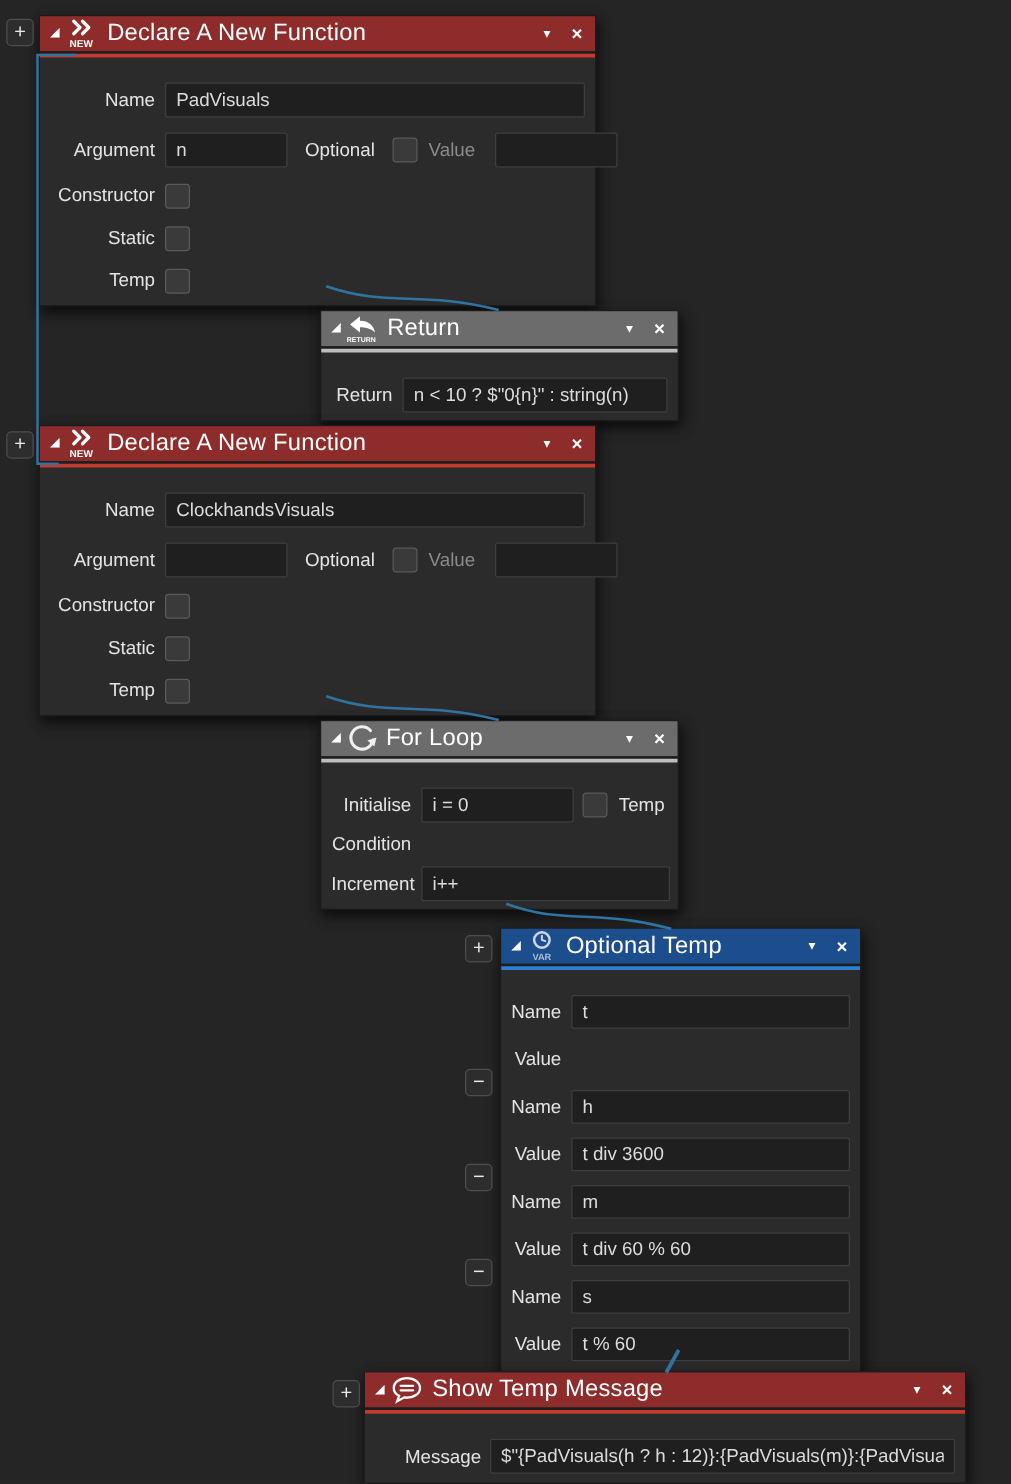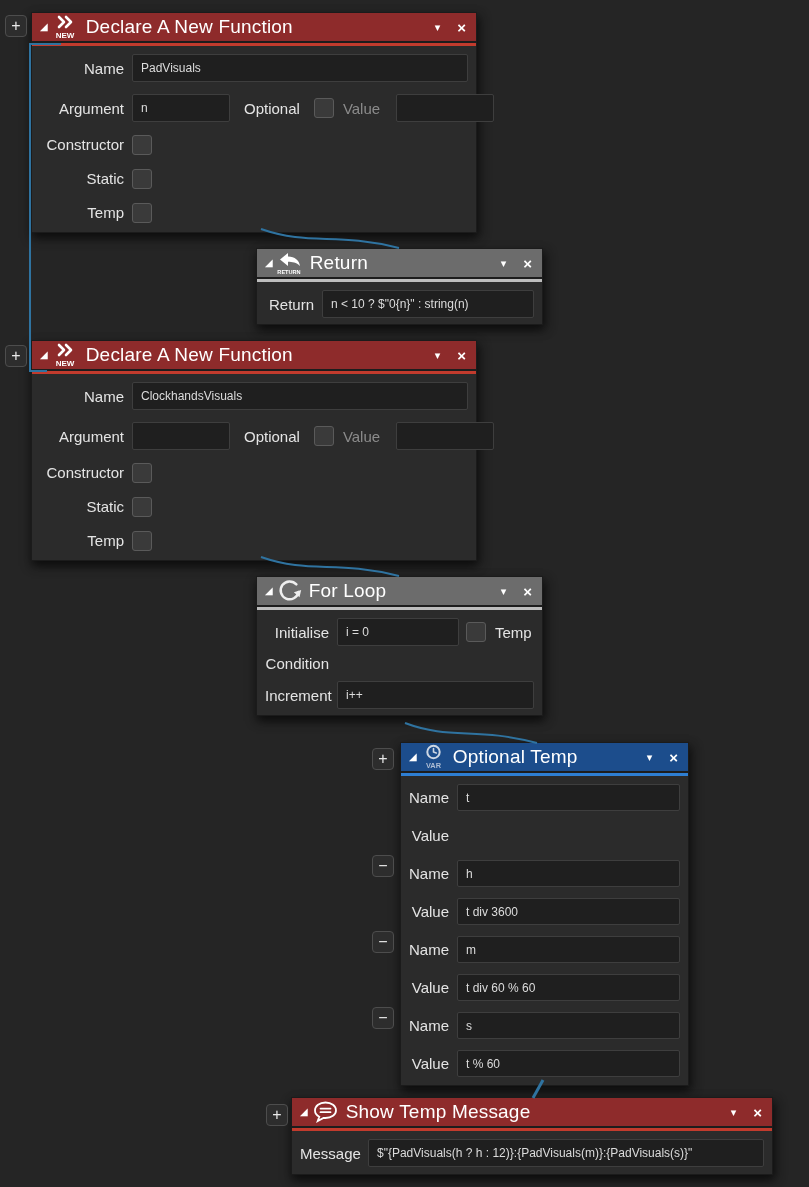--- a/index.html
+++ b/index.html
@@ -15,26 +15,26 @@
   .accent{height:3px;}
   .acc-red{background:#c23b2d;}
   .acc-gray{background:#bdbdbd;}
   .acc-blue{background:#2e7ed2;}
   .collapse{font-size:10px;color:#fff;margin-right:4px;line-height:1;}
   .hicon{display:flex;align-items:center;justify-content:flex-start;flex:none;}
   .title{font-size:19px;margin-left:7px;white-space:nowrap;letter-spacing:.2px;}
   .hdr-right{margin-left:auto;display:flex;align-items:center;gap:17px;}
   .caret{font-size:11px;line-height:1;}
   .closex{font-size:15px;font-weight:bold;line-height:1;}
-  .body{padding:8px 8px 9px;}
+  .body{padding:20px 8px 9px;}
   .row{display:flex;align-items:center;margin-bottom:12px;}
   .row:last-child{margin-bottom:0;}
   .lbl{color:#e4e4e4;font-size:15px;text-align:right;flex:none;margin-right:8px;white-space:nowrap;}
   .dim{color:#8b8b8b;}
-  .inp{background:#1f1f1f;border:1px solid #3e3e3e;border-radius:2px;color:#dcdcdc;font-size:12px;
+  .inp{background:#1f1f1f;border:1px solid #3e3e3e;border-radius:2px;color:#dcdcdc;font-size:15px;
        height:28px;box-sizing:border-box;padding:0 8px;font-family:inherit;outline:none;}
   .chk{width:20px;height:20px;background:#3a3a3a;border:1px solid #5a5a5a;border-radius:3px;
        flex:none;cursor:pointer;box-sizing:border-box;}
   .sq-btn{position:absolute;z-index:3;width:22px;height:22px;background:#2d2d2d;border:1px solid #4d4d4d;
           border-radius:4px;color:#e8e8e8;font-size:16px;display:flex;align-items:center;justify-content:center;
           cursor:pointer;box-sizing:border-box;line-height:1;}
   svg.wires{position:absolute;left:0;top:0;z-index:10;pointer-events:none;}
   
   .fn-lbl{width:84px;}
   .fn-name{flex:1;}
@@ -45,21 +45,21 @@
   .ret-lbl{width:49px;}
   .flex1{flex:1;min-width:0;}
   .fl-lbl{width:64px;}
   .fl-init{width:122px;}
   .fl-wide{width:199px;}
   .fl-chk{margin-left:7px;}
   .fl-temp{margin-left:9px;margin-right:0;text-align:left;}
   .dt-lbl{width:40px;}
   .dt-row{margin-bottom:11px;height:27px;}
   .dt-row .inp{height:27px;}
-  .dbg-lbl{width:60px;}
+  .dbg-lbl{width:60px;margin-left:24px;}
   .fl-row{margin-bottom:9px;}
   .svgtext{font-family:"Liberation Sans",sans-serif;font-weight:bold;}
 </style>
 </head>
 <body>
 
 <div class="canvas">
 
   <div class="sq-btn" style="left:5px;top:15px;">+</div>
   <div class="sq-btn" style="left:5px;top:345px;">+</div>

